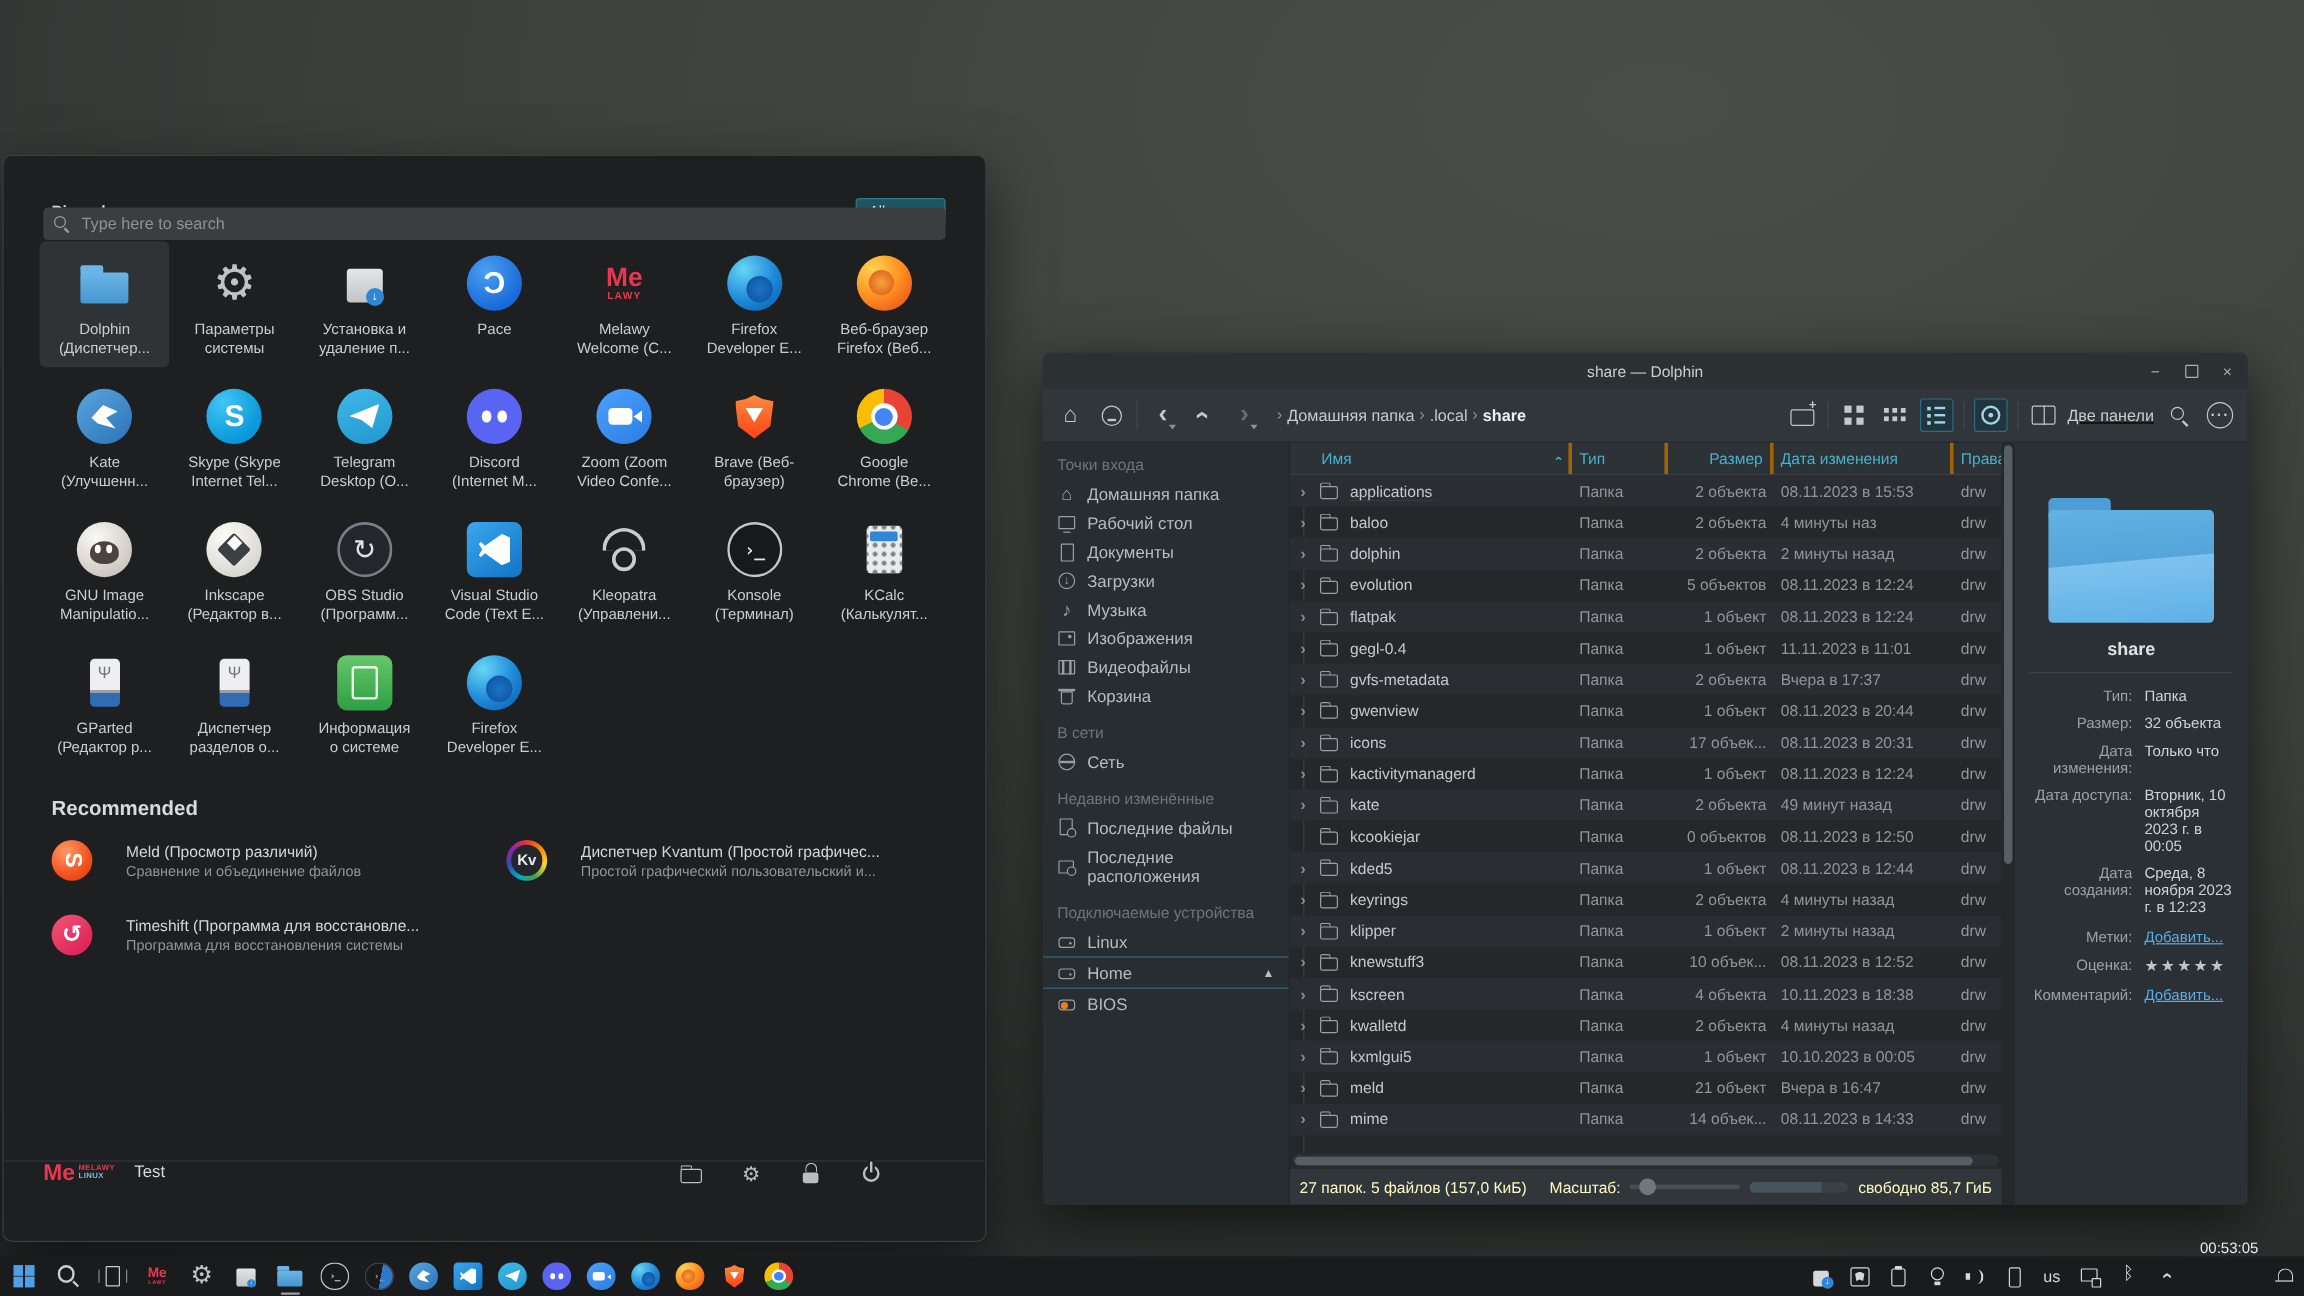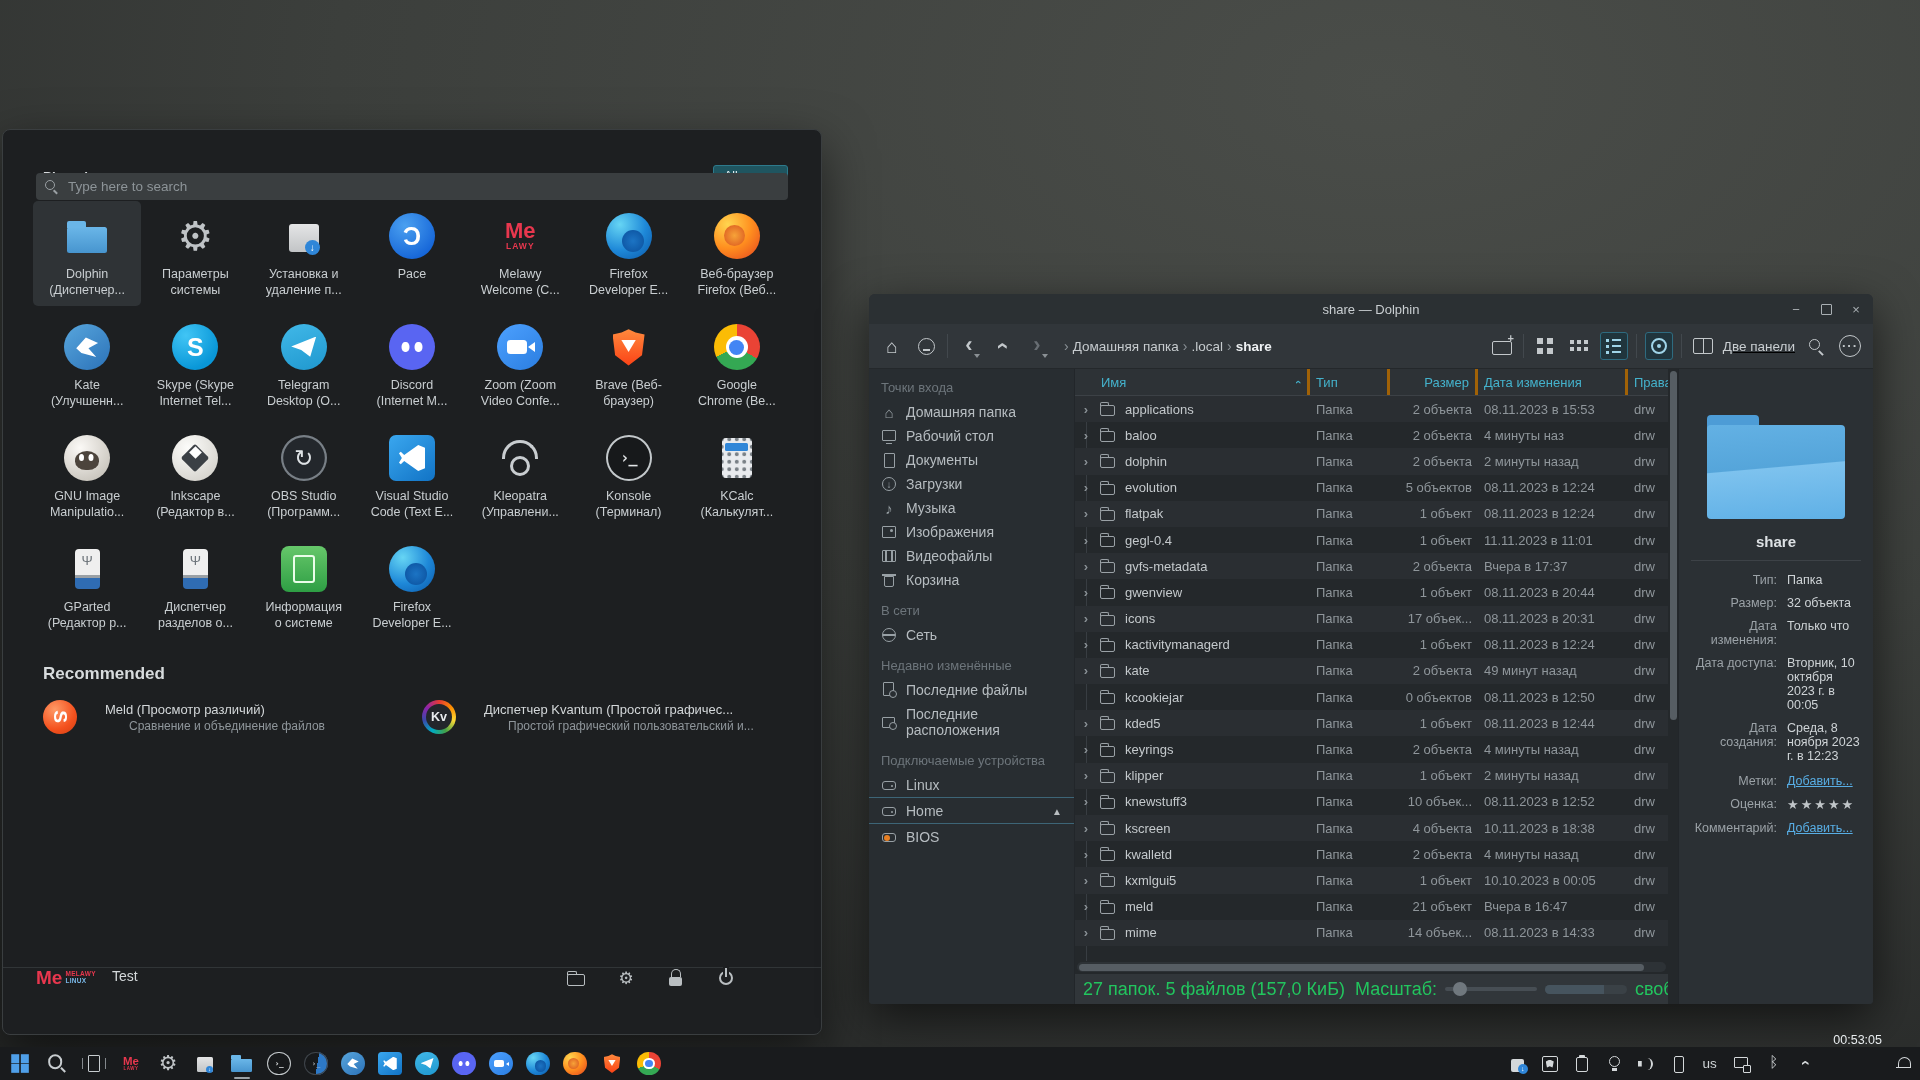--- a/index.html
+++ b/index.html
@@ -118,21 +118,21 @@
   .allapps .chev{font-weight:bold;}
   .l-grid{display:grid;grid-template-columns:repeat(7,1fr);margin:14px 30px 0 30px;row-gap:6px;}
   .tile{display:flex;flex-direction:column;align-items:center;gap:7px;padding:12px 4px 8px;border-radius:5px;}
   .tile:first-child{background:#2f3336;}
   .tlabel{font-size:12.5px;line-height:16px;color:#c9ced1;text-align:center;white-space:pre-line;max-height:32px;overflow:hidden;}
   .rec-h{margin:25px 0 0 40px;font-size:17px;font-weight:bold;color:#d7dbdd;}
   .rec-grid{display:grid;grid-template-columns:1fr 1fr;margin:16px 40px 0 40px;row-gap:28px;column-gap:20px;}
   .rec-item{display:flex;align-items:center;gap:28px;}
   .rec-texts{display:flex;flex-direction:column;gap:2px;min-width:0;}
   .rt{font-size:13px;color:#d3d7d9;white-space:nowrap;overflow:hidden;}
-  .rs{font-size:12px;color:#8f969b;white-space:nowrap;overflow:hidden;margin-left:24px;}
+  .rs{font-size:12px;color:#8f969b;white-space:nowrap;overflow:hidden;}
   .l-footer{position:absolute;left:0;right:0;bottom:12px;height:55px;border-top:1px solid #313537;
     display:flex;align-items:flex-start;padding:0 33px;box-sizing:border-box;}
   .logo{display:flex;align-items:center;gap:3px;}
   .logo-me{color:#e8374e;font-weight:800;font-size:19px;line-height:1;}
   .logo-sub{display:flex;flex-direction:column;line-height:1;}
   .logo-sub .s1{color:#e8374e;font-size:6.5px;font-weight:700;letter-spacing:.05em;}
   .logo-sub .s2{color:#7ab8e8;font-size:6.5px;font-weight:700;letter-spacing:.05em;}
   .l-user{margin-left:16px;color:#d4d8da;font-size:14px;}
   .l-actions{margin-left:auto;display:flex;gap:30px;margin-right:52px;}
   .ft-ic{position:relative;width:20px;height:20px;display:inline-flex;align-items:center;justify-content:center;cursor:pointer;}
@@ -249,21 +249,21 @@
   .frow:first-child .fname span{border-bottom:1px dotted #7b8b97;}
   .ftype{width:80px;flex:none;padding:0 6px;box-sizing:border-box;}
   .fsize{width:88px;flex:none;text-align:right;padding:0 6px;box-sizing:border-box;white-space:nowrap;}
   .fdate{width:150px;flex:none;padding:0 6px;box-sizing:border-box;white-space:nowrap;}
   .fperm{width:40px;flex:none;overflow:hidden;white-space:nowrap;padding-left:6px;box-sizing:border-box;}
   .hscroll{height:10px;margin:1px 2px;border-radius:5px;background:#2d3236;position:relative;flex:none;}
   .hscroll .thumb{position:absolute;left:2px;top:1.5px;bottom:1.5px;width:96%;background:#565d63;border-radius:4px;cursor:pointer;}
   .vscroll{width:10px;background:#24282b;position:relative;flex:none;}
   .vscroll .thumb{position:absolute;left:1.5px;right:1.5px;top:2px;height:55%;background:#565d63;border-radius:4px;cursor:pointer;}
   .statusbar{height:30px;background:#31363a;border-top:1px solid #24282b;display:flex;align-items:center;
-    padding:0 8px;gap:10px;font-size:18px;color:#22c55e;flex:none;}
+    padding:0 8px;gap:10px;font-size:13px;color:#fef9c3;flex:none;}
   .st-items{white-space:nowrap;}
   .st-zoom{margin-left:auto;display:flex;align-items:center;gap:8px;}
   .zoom-track{position:relative;width:92px;height:4px;background:#474e54;border-radius:2px;}
   .zoom-handle{position:absolute;left:8px;top:-5px;width:14px;height:14px;border-radius:50%;background:#70787e;cursor:pointer;}
   .cap-bar{position:relative;width:82px;height:9px;border-radius:5px;background:#3a4146;overflow:hidden;}
   .cap-fill{position:absolute;left:0;top:0;bottom:0;width:72%;background:#46545e;}
   .st-free{white-space:nowrap;}
 
   
   .info{width:194px;background:#2b3034;border-left:1px solid #22262a;flex:none;overflow:hidden;font-size:12.5px;}
@@ -469,20 +469,27 @@
         <span class="rec-texts">
           <span class="rt">Meld (Просмотр различий)</span>
           <span class="rs">Сравнение и объединение файлов</span>
         </span>
       </div>
         <div class="rec-item">
         <span class="xicon f7" data-icon="kvantum"></span>
         <span class="rec-texts">
           <span class="rt">Диспетчер Kvantum (Простой графичес...</span>
           <span class="rs">Простой графический пользовательский и...</span>
+        </span>
+      </div>
+        <div class="rec-item">
+        <span class="xicon f7" data-icon="timeshift"></span>
+        <span class="rec-texts">
+          <span class="rt">Timeshift (Программа для восстановле...</span>
+          <span class="rs">Программа для восстановления системы</span>
         </span>
       </div>
       </div>
     <footer class="l-footer">
       <span class="logo">
         <span class="logo-me">Me</span>
         <span class="logo-sub">
           <span class="s1">MELAWY</span>
           <span class="s2">LINUX</span>
         </span>

